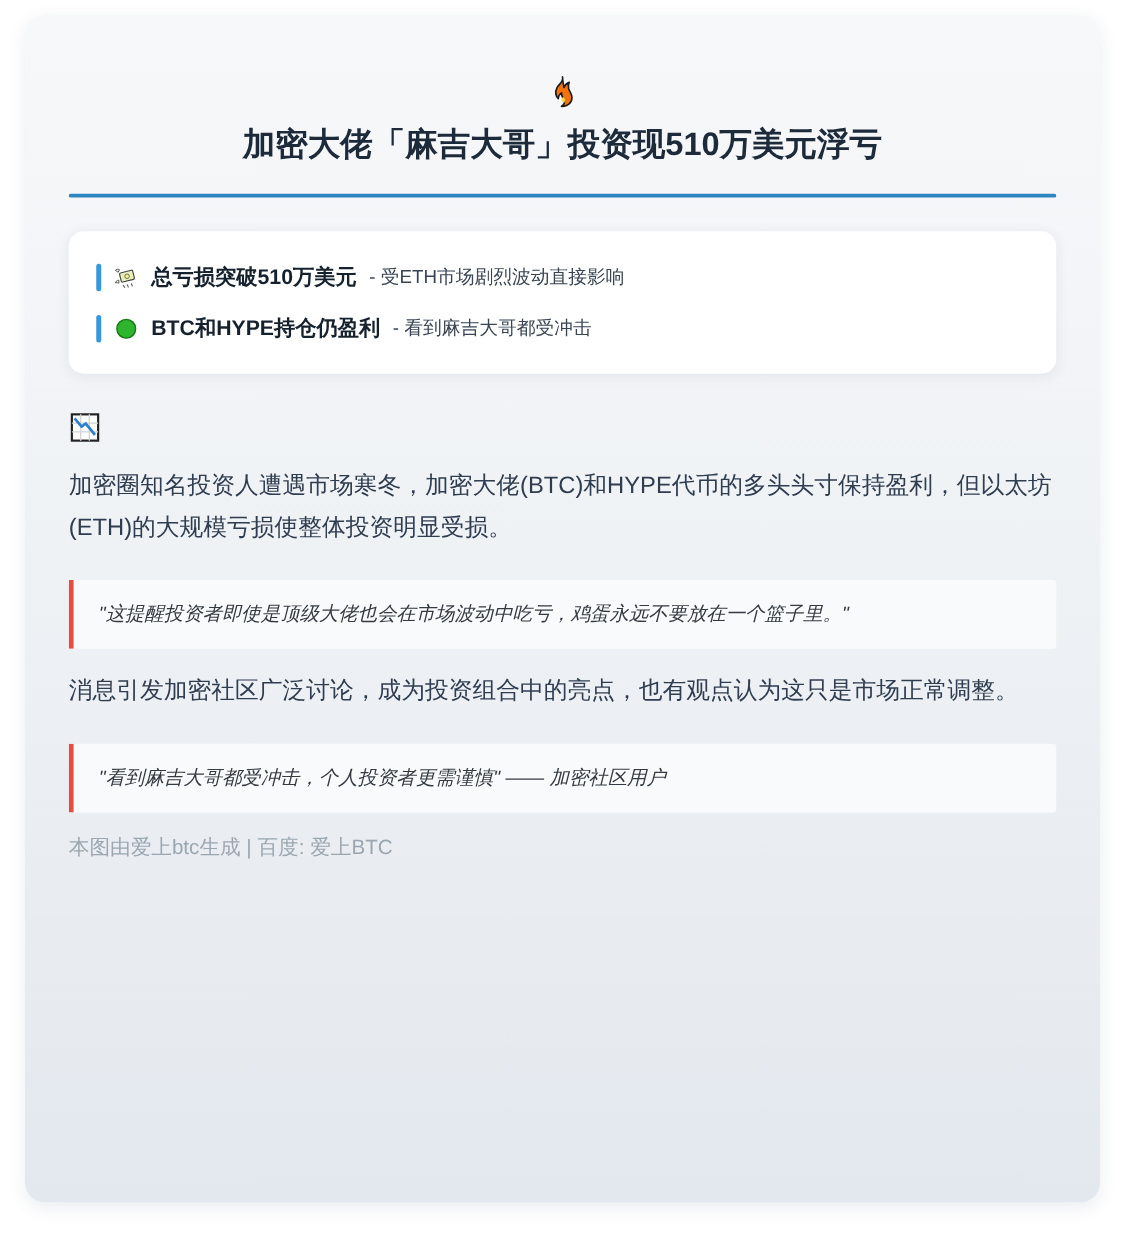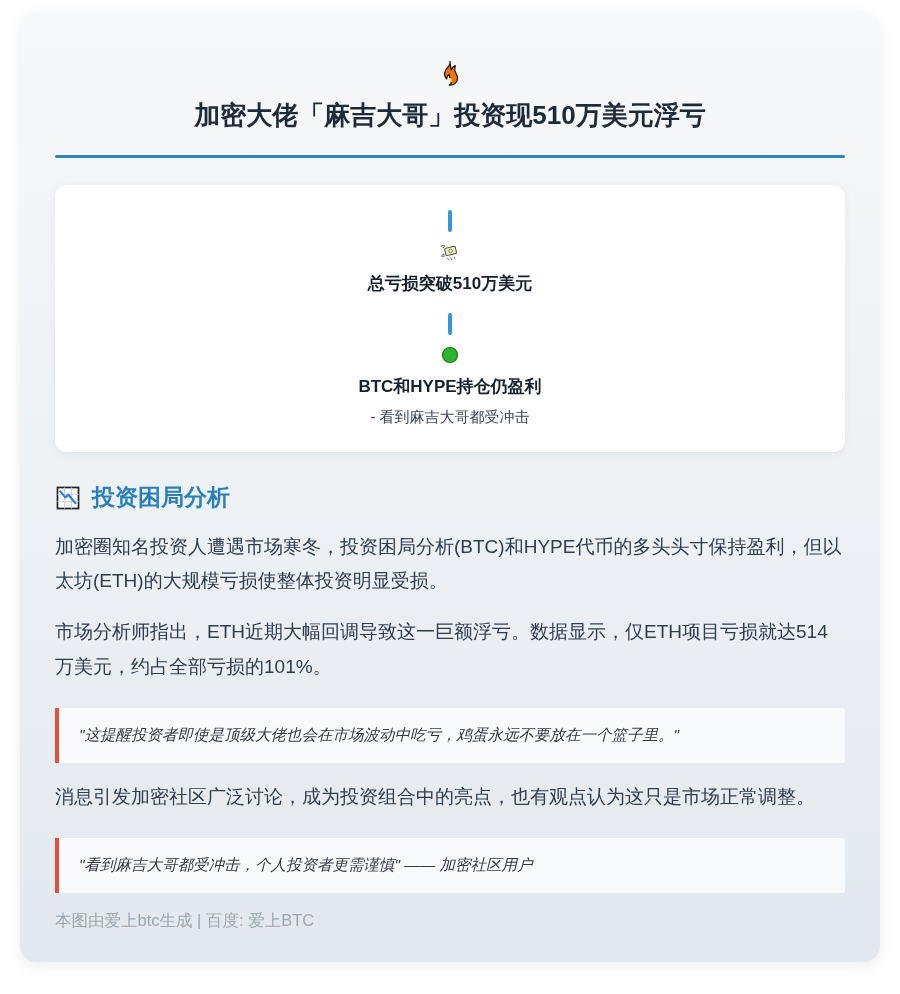--- a/index.html
+++ b/index.html
@@ -42,21 +42,20 @@
     background: #ffffff;
     border-radius: 12px;
     box-shadow: 0 2px 10px rgba(40, 60, 90, 0.07);
     padding: 16px 22px;
   }
   .hl-item {
     display: flex;
     align-items: center;
     gap: 10px;
     padding: 9px 0;
-    flex-direction: column;
   }
   .hl-bar {
     width: 4px;
     height: 22px;
     background: #3498db;
     border-radius: 2px;
     flex: 0 0 auto;
   }
   .hl-item svg { width: 20px; height: 20px; flex: 0 0 auto; }
   .hl-bold { font-size: 17px; font-weight: bold; color: #16212e; }
@@ -128,45 +127,44 @@
     <div class="hl-item">
       <div class="hl-bar"></div>
       <svg viewBox="0 0 24 24" aria-hidden="true">
         <path d="M5.5 4.5C3.8 3.6 2.4 4 1.5 5.2c1.2.2 2 .9 2.6 1.9z" fill="#eceff1" stroke="#555" stroke-width="0.9"></path>
         <path d="M4.8 14.5c-1.9.2-2.9 1.3-3 2.8 1.1-.5 2.2-.4 3.2.2z" fill="#eceff1" stroke="#555" stroke-width="0.9"></path>
         <rect x="6.2" y="6.2" width="13" height="9" rx="1.2" transform="rotate(-14 12.7 10.7)" fill="#e8f0b8" stroke="#444" stroke-width="1.1"></rect>
         <circle cx="12.8" cy="10.8" r="2.2" fill="#f7ef8a" stroke="#666" stroke-width="0.9"></circle>
         <path d="M9 19.5l1.5 2M13 19l1 2.2M17 18l.8 2.2" stroke="#555" stroke-width="1" fill="none" stroke-linecap="round"></path>
       </svg>
       <span class="hl-bold">总亏损突破510万美元</span>
+      <span class="hl-desc">- 受ETH市场剧烈波动直接影响</span>
     </div>
 
     <div class="hl-item">
       <div class="hl-bar"></div>
       <svg viewBox="0 0 24 24" aria-hidden="true">
         <circle cx="12" cy="12" r="9" fill="#2db52d" stroke="#157a15" stroke-width="1.4"></circle>
       </svg>
       <span class="hl-bold">BTC和HYPE持仓仍盈利</span>
       <span class="hl-desc">- 看到麻吉大哥都受冲击</span>
     </div>
 
 
   </div>
 
   <div class="section-heading">
     <svg viewBox="0 0 24 24" aria-hidden="true">
       <rect x="2.3" y="2.3" width="19.4" height="19.4" fill="#ffffff" stroke="#222" stroke-width="1.6"></rect>
       <path d="M2.3 8.8h19.4M2.3 15.2h19.4M8.8 2.3v19.4M15.2 2.3v19.4" stroke="#d4d4d4" stroke-width="1"></path>
       <path d="M4.3 5.2l5.2 6.2 2.9-2.4 7 8.4" stroke="#2d7fd3" stroke-width="2" fill="none" stroke-linejoin="round"></path>
     </svg>
-    <span>投资困局分析</span>
   </div>
 
-  <p class="para">加密圈知名投资人遭遇市场寒冬，投资困局分析(BTC)和HYPE代币的多头头寸保持盈利，但以太坊(ETH)的大规模亏损使整体投资明显受损。</p>
-  <p class="para">市场分析师指出，ETH近期大幅回调导致这一巨额浮亏。数据显示，仅ETH项目亏损就达514万美元，约占全部亏损的101%。</p>
+  <p class="para">加密圈知名投资人遭遇市场寒冬，加密大佬(BTC)和HYPE代币的多头头寸保持盈利，但以太坊(ETH)的大规模亏损使整体投资明显受损。</p>
 
   <div class="quote">"这提醒投资者即使是顶级大佬也会在市场波动中吃亏，鸡蛋永远不要放在一个篮子里。"</div>
 
 
   <p class="para">消息引发加密社区广泛讨论，成为投资组合中的亮点，也有观点认为这只是市场正常调整。</p>
 
   <div class="quote">"看到麻吉大哥都受冲击，个人投资者更需谨慎" —— 加密社区用户</div>
 
 
   <div class="footer">本图由爱上btc生成 | 百度: 爱上BTC</div>

